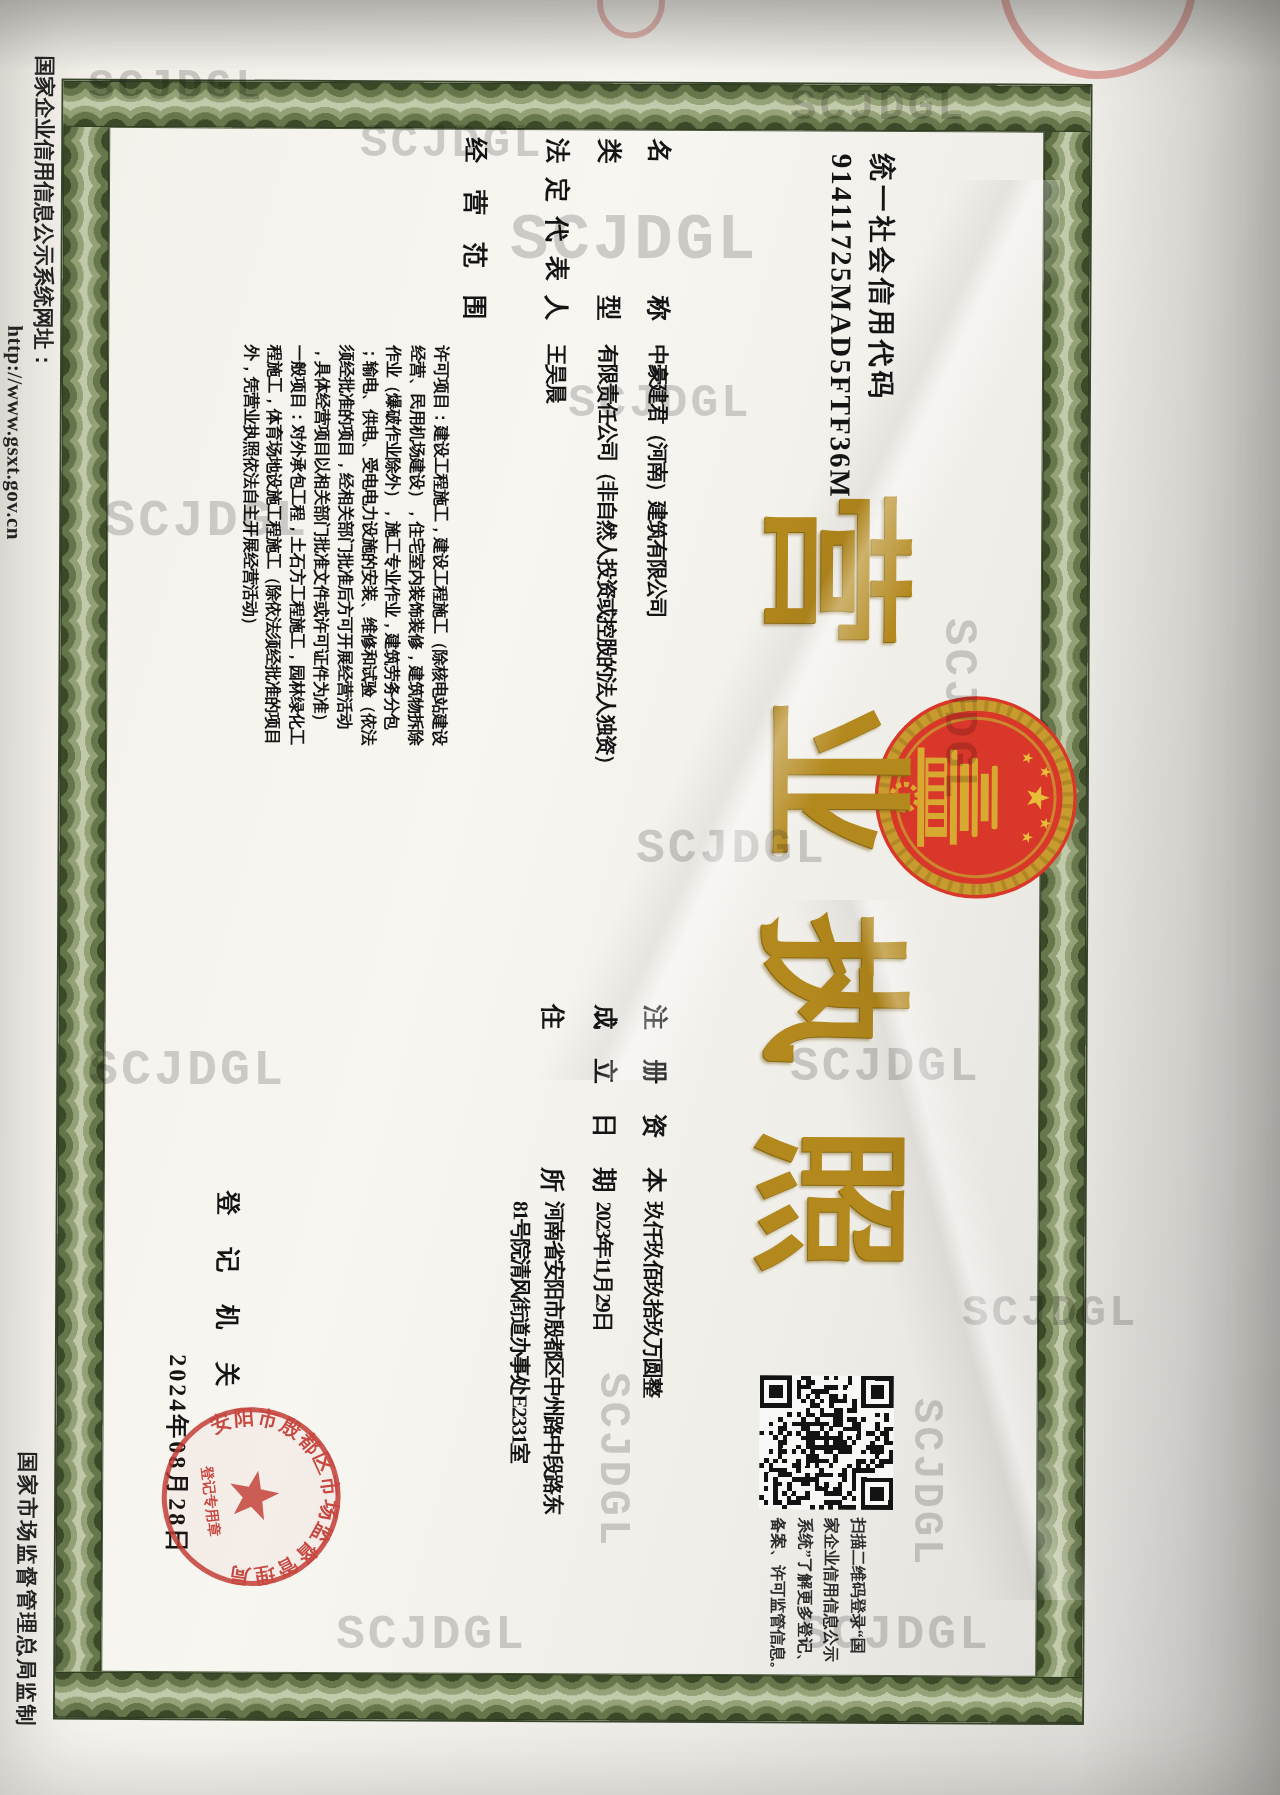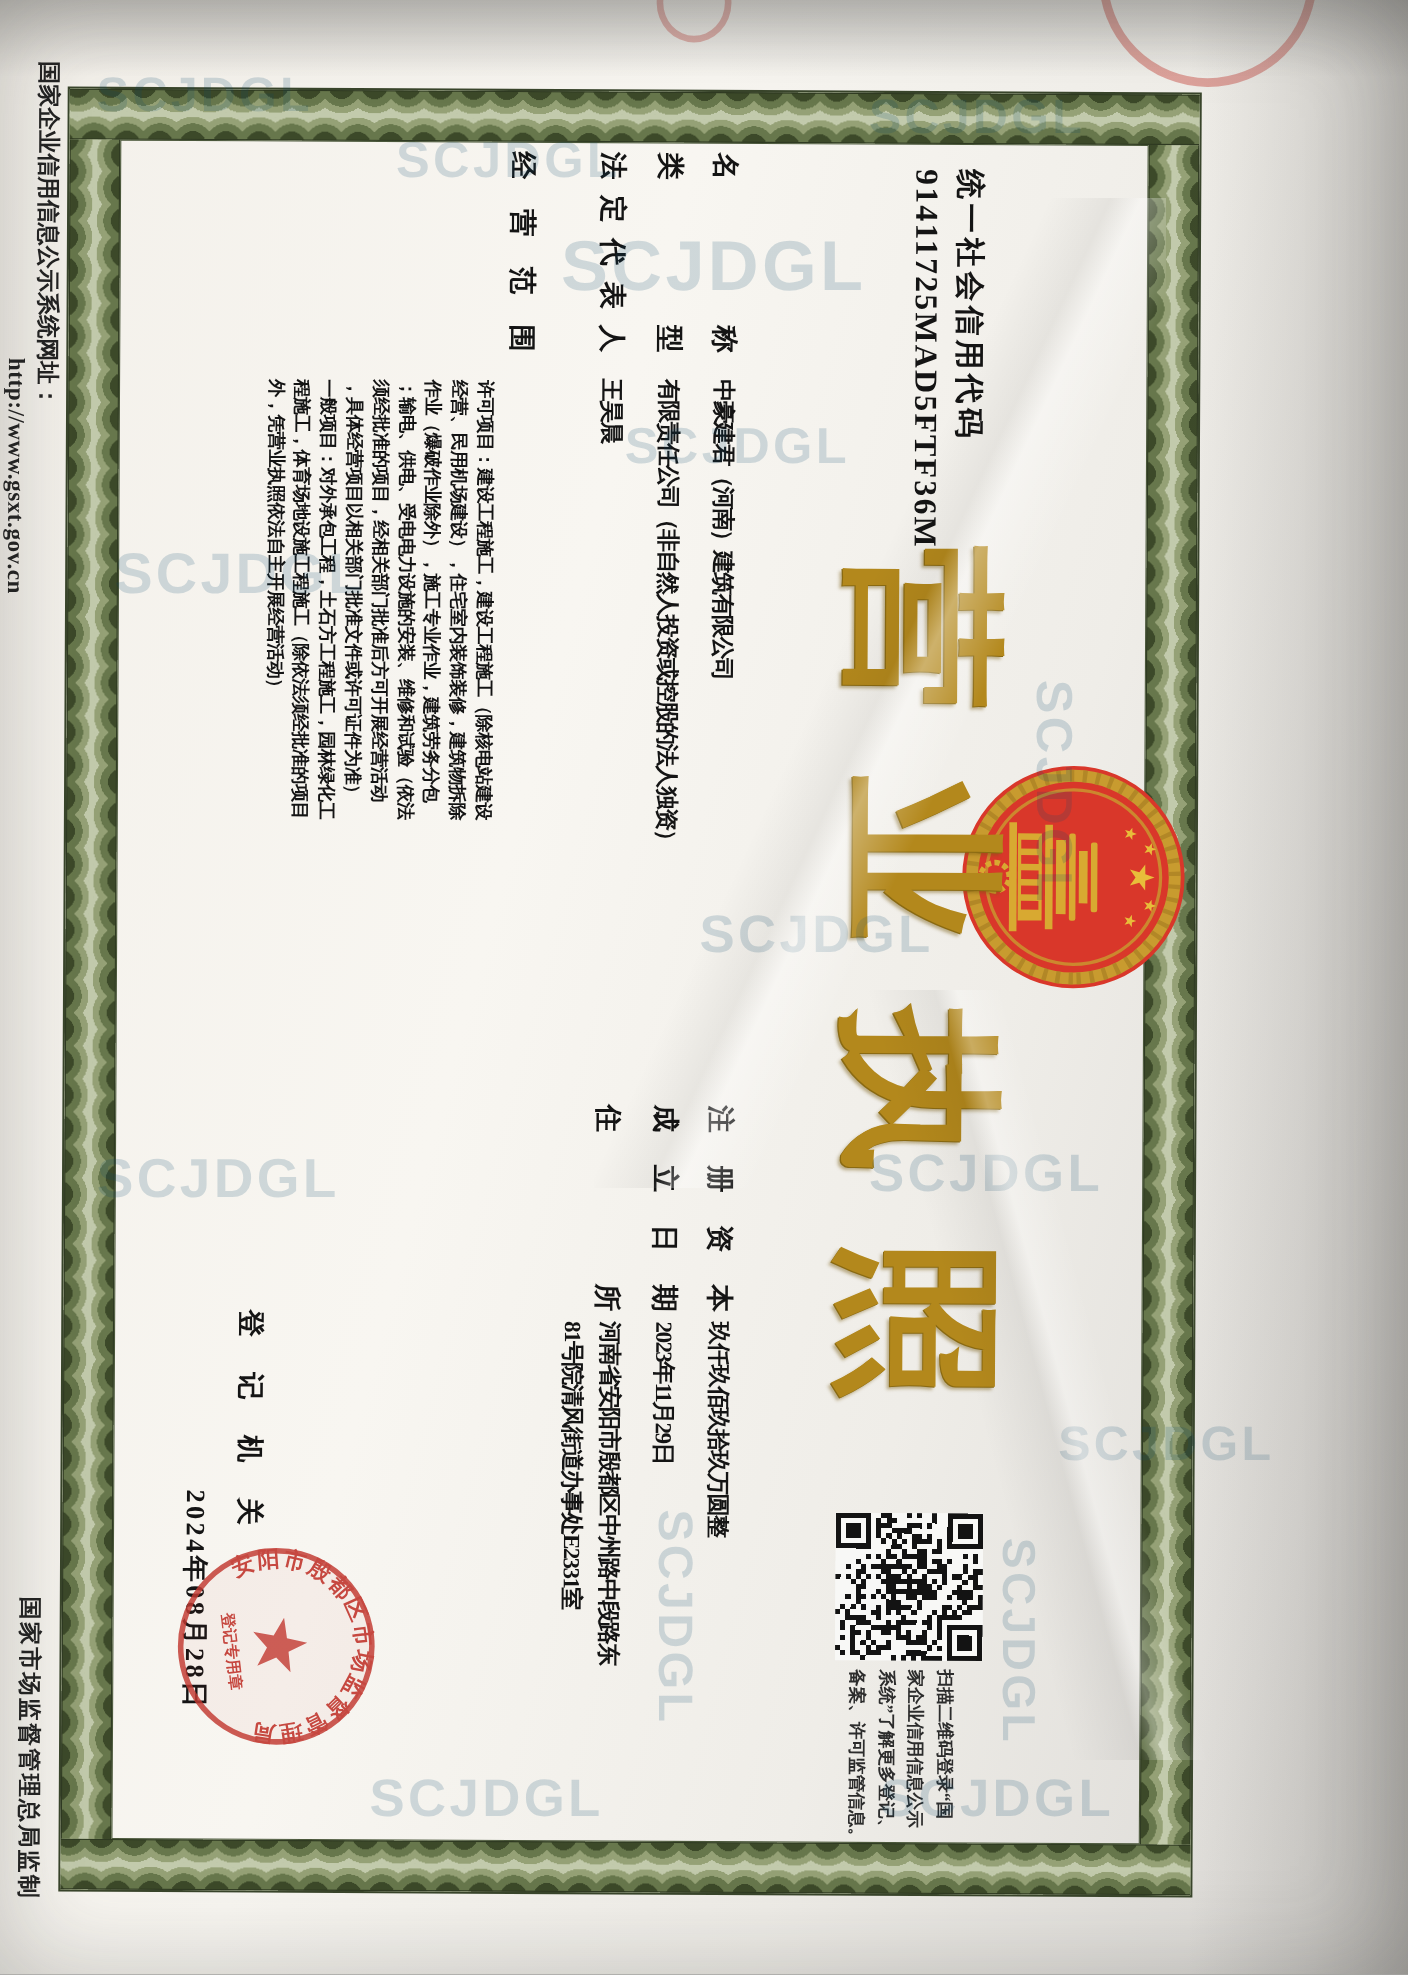--- a/index.html
+++ b/index.html
@@ -23,21 +23,21 @@
     background:linear-gradient(to bottom,rgba(70,70,68,.28),rgba(70,70,68,0));
     pointer-events:none;z-index:30;
   }
   .crease1{position:absolute;left:540px;top:180px;width:520px;height:900px;pointer-events:none;z-index:29;
     background:linear-gradient(115deg,rgba(0,0,0,0) 44%,rgba(0,0,0,.05) 50%,rgba(255,255,255,.35) 53%,rgba(0,0,0,0) 60%);}
   .crease2{position:absolute;left:700px;top:900px;width:500px;height:700px;pointer-events:none;z-index:29;
     background:linear-gradient(75deg,rgba(0,0,0,0) 40%,rgba(0,0,0,.06) 49%,rgba(255,255,255,.3) 52%,rgba(0,0,0,0) 58%);}
   .vignette{position:absolute;inset:0;box-shadow:inset 0 0 90px rgba(55,55,52,.28);pointer-events:none;z-index:31;}
 
   
-  .wm{position:absolute;color:#0c4a6e;opacity:.17;font-family:Liberation Sans, sans-serif;
+  .wm{position:absolute;color:#000000;opacity:.17;font-family:Liberation Mono, monospace;
       font-weight:bold;letter-spacing:3px;z-index:28;pointer-events:none;white-space:nowrap;}
   .wm.v{writing-mode:vertical-rl;}
 
   
   .doc{
     position:absolute;top:0;left:0;width:1795px;height:1280px;
     transform-origin:0 0;transform:translateX(1281px) rotate(90.3deg);
     color:#141414;z-index:10;
   }
   

